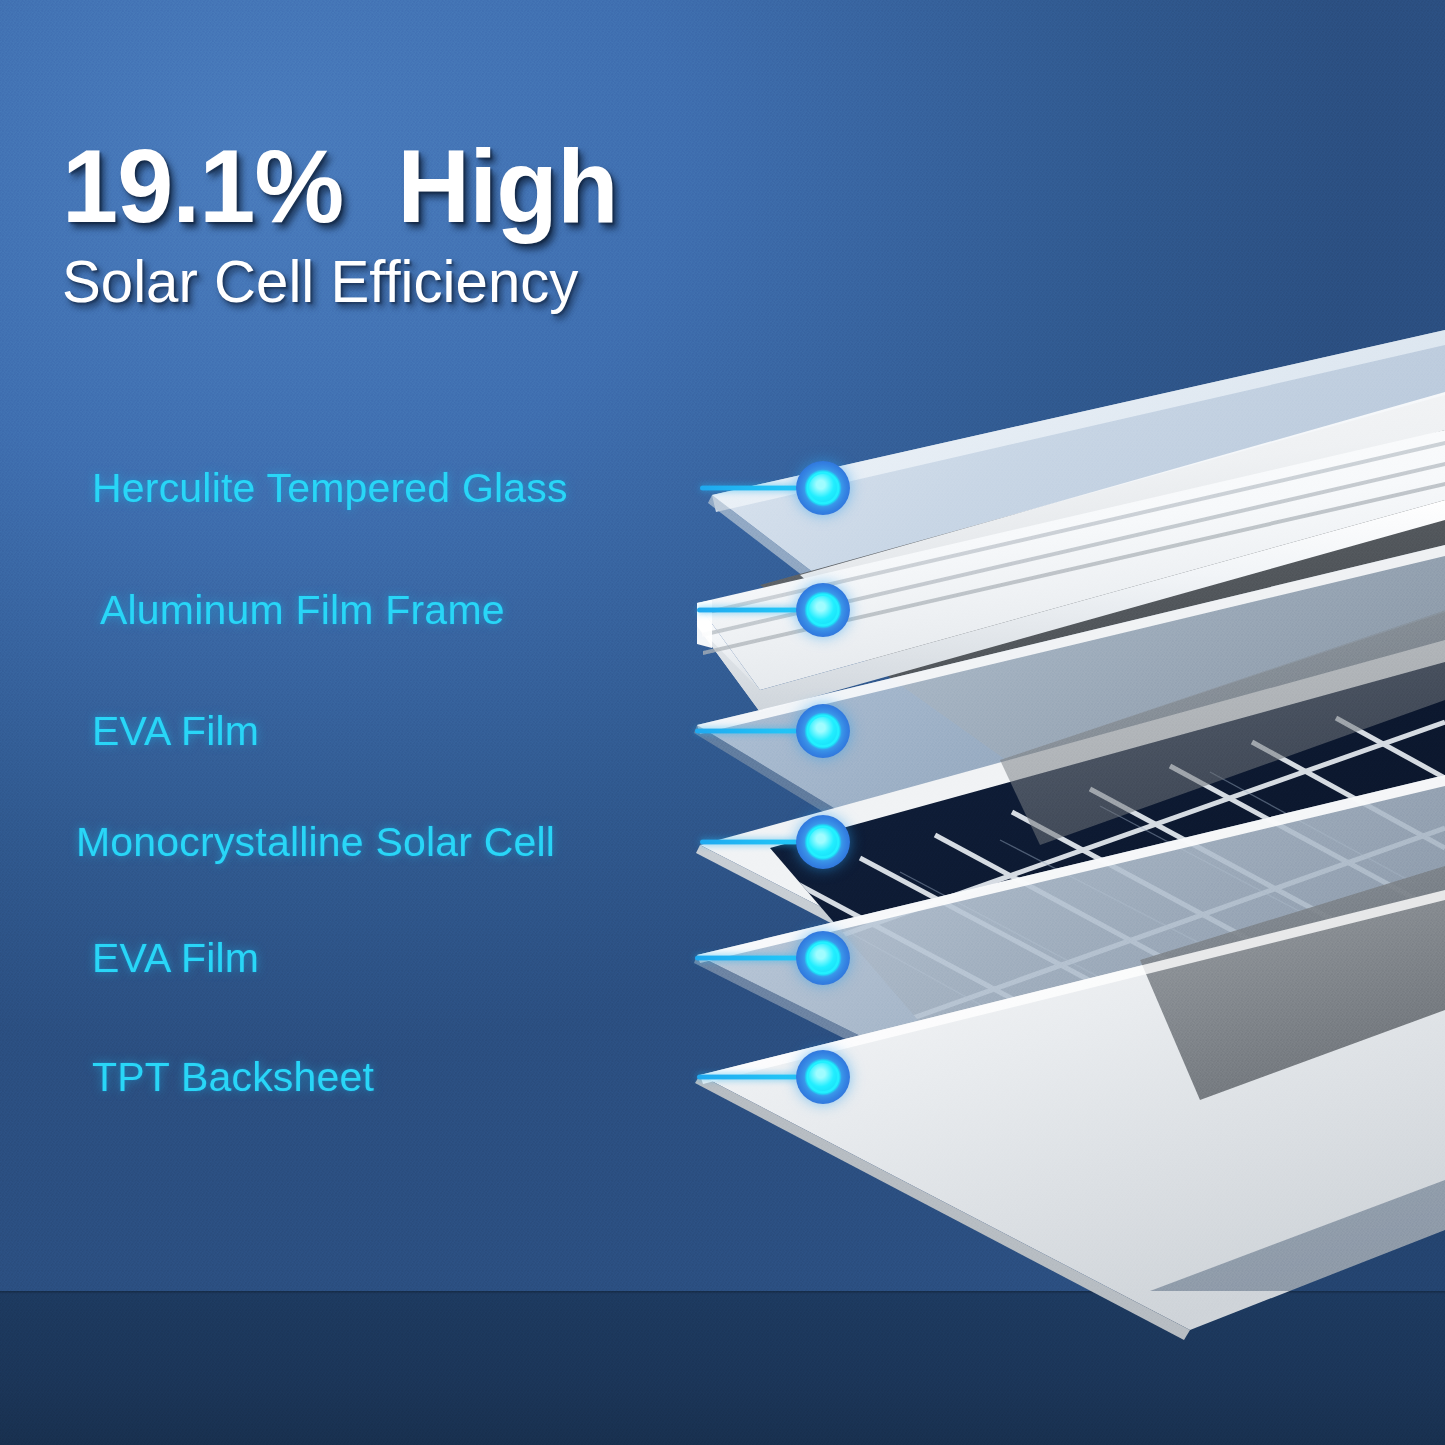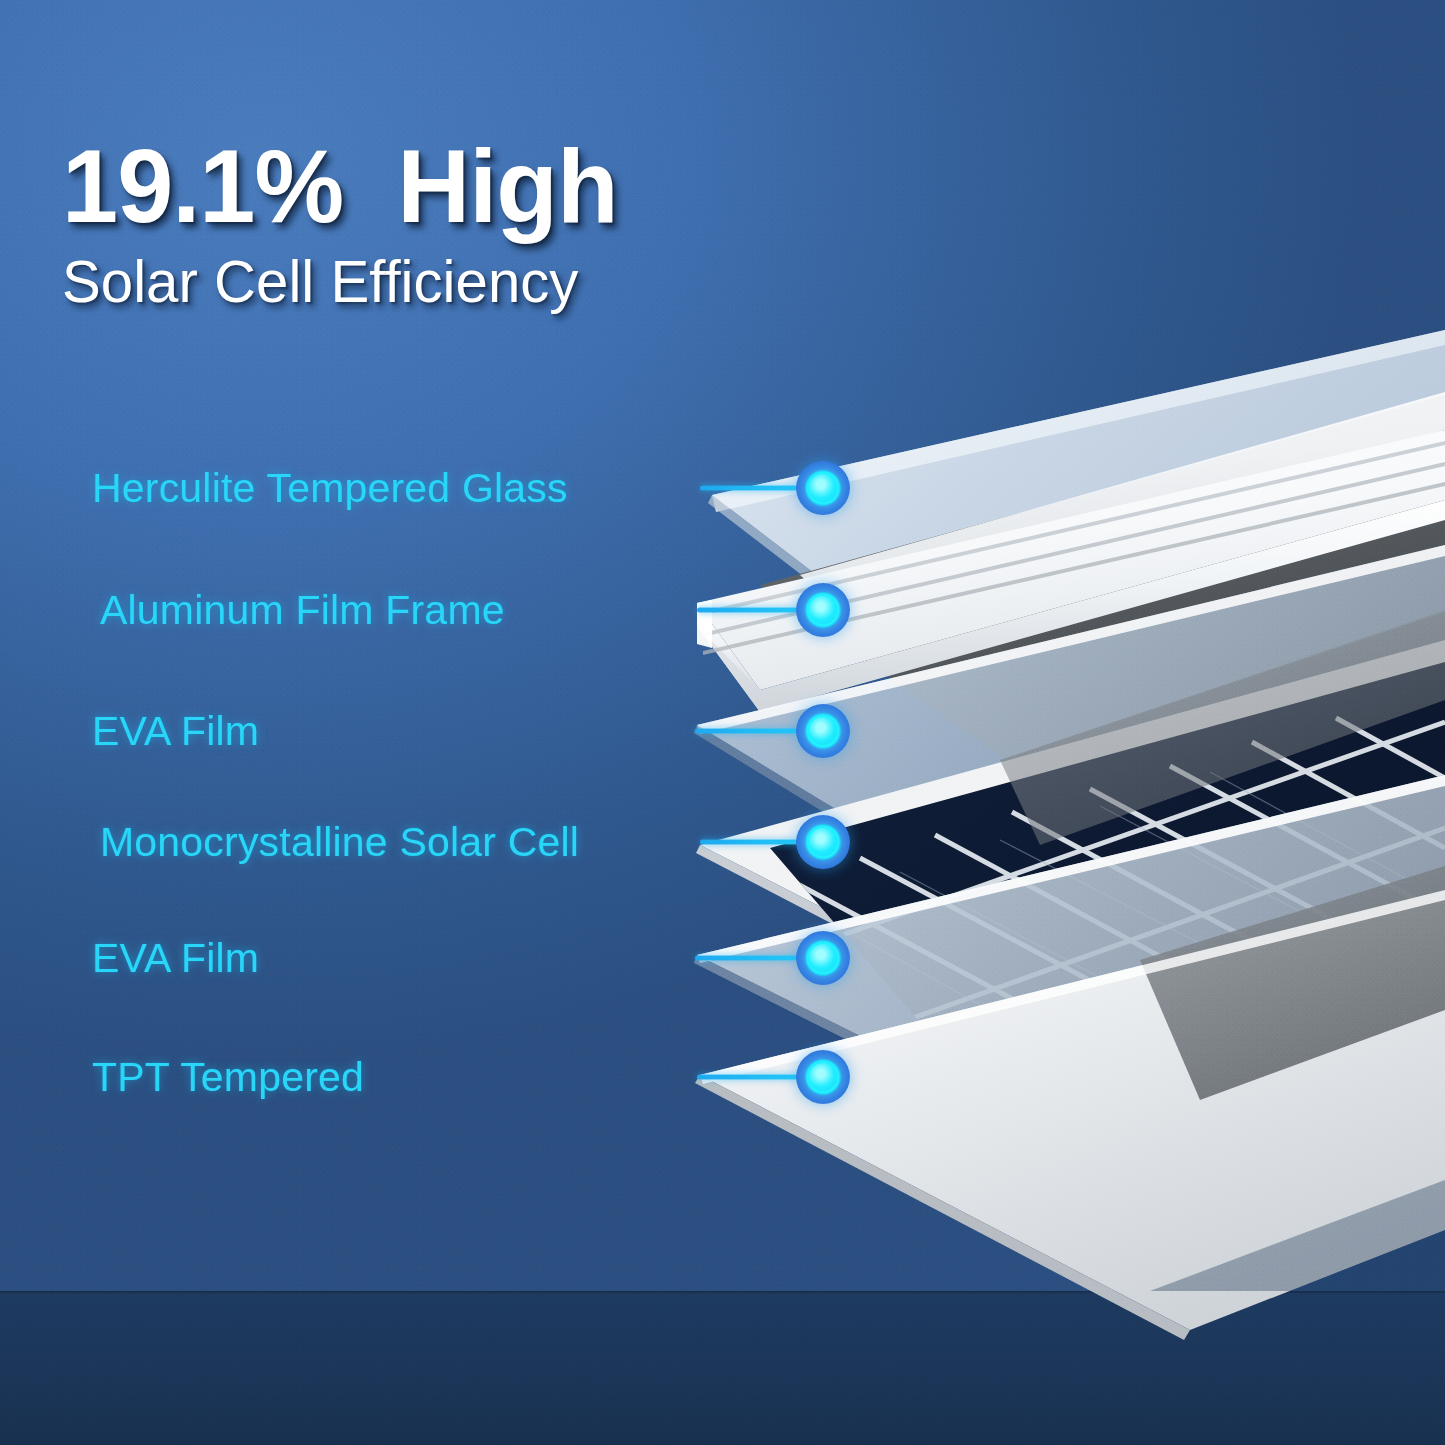--- a/index.html
+++ b/index.html
@@ -245,29 +245,29 @@
         <div class="co-label" style="left: 100px;">Aluminum Film Frame</div>
         <div class="co-line" style="left: 697px; width: 101px;"></div>
         <div class="co-dot" style="left: 823px;"></div>
       </div>
       <div class="callout" style="top: 731px;">
         <div class="co-label" style="left: 92px;">EVA Film</div>
         <div class="co-line" style="left: 695px; width: 103px;"></div>
         <div class="co-dot" style="left: 823px;"></div>
       </div>
       <div class="callout" style="top: 842px;">
-        <div class="co-label" style="left: 100px;">Monocrystalline Solar Cell</div>
+        <div class="co-label" style="left: 76px;">Monocrystalline Solar Cell</div>
         <div class="co-line" style="left: 700px; width: 98px;"></div>
         <div class="co-dot" style="left: 823px;"></div>
       </div>
       <div class="callout" style="top: 958px;">
         <div class="co-label" style="left: 92px;">EVA Film</div>
         <div class="co-line" style="left: 695px; width: 103px;"></div>
         <div class="co-dot" style="left: 823px;"></div>
       </div>
       <div class="callout" style="top: 1077px;">
-        <div class="co-label" style="left: 92px;">TPT Tempered</div>
+        <div class="co-label" style="left: 92px;">TPT Backsheet</div>
         <div class="co-line" style="left: 697px; width: 101px;"></div>
         <div class="co-dot" style="left: 823px;"></div>
       </div>
     </div>
 
 </div>
 
 </body></html>

